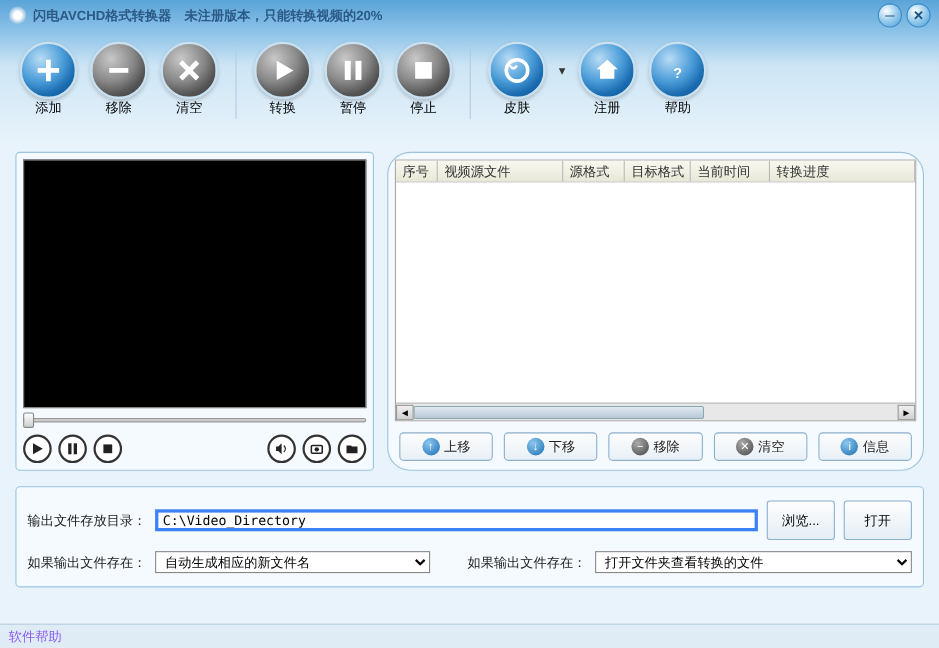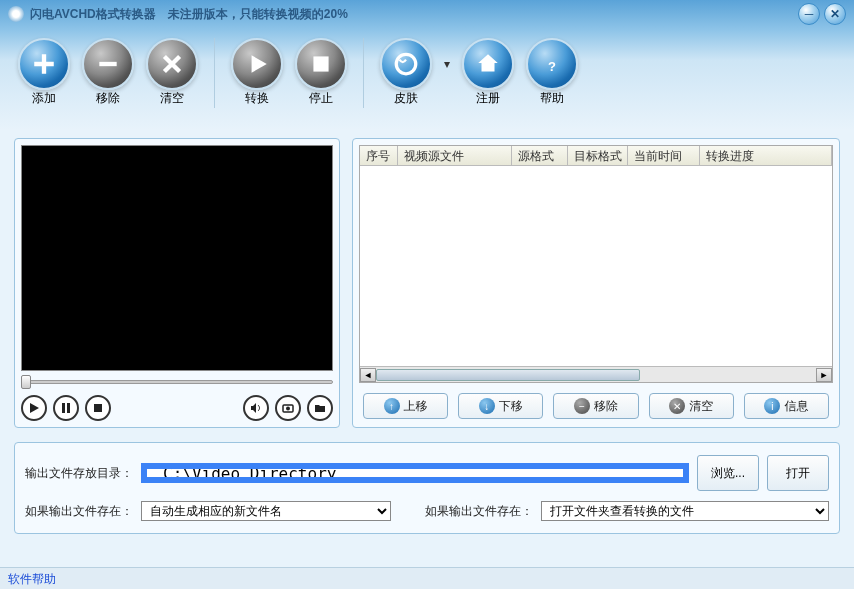--- a/index.html
+++ b/index.html
@@ -24,45 +24,45 @@
 .preview { width: 326px; display: flex; flex-direction: column; }
 .video-box { background: #000; flex: 1; border: 1px solid #888; }
 .seek { height: 10px; margin: 6px 0 4px; position: relative; }
 .seek-track { height: 4px; background: #ccc; border: 1px solid #999; border-radius: 2px; position: absolute; top: 3px; left: 0; right: 0; }
 .seek-thumb { width: 10px; height: 14px; background: linear-gradient(#fff,#ccc); border: 1px solid #888; border-radius: 2px; position: absolute; top: -2px; left: 0; }
 .pv-controls { display: flex; gap: 6px; align-items: center; padding-top: 4px; }
 .pv-controls .spacer { flex: 1; }
 .pv-btn { width: 26px; height: 26px; border-radius: 50%; border: 2px solid #333; background: #fff; display: flex; align-items: center; justify-content: center; cursor: pointer; }
 .pv-btn svg { width: 12px; height: 12px; }
 
-.list-panel { flex: 1; display: flex; flex-direction: column; }
+.list-panel { flex: 1; display: flex; flex-direction: column; border-radius: 21px; }
 .table-wrap { flex: 1; border: 1px solid #aaa; background: #fff; overflow: hidden; display: flex; flex-direction: column; }
 .thead { display: flex; background: linear-gradient(#f8f8f0, #e8e8d8); border-bottom: 1px solid #bbb; height: 20px; }
 .th { border-right: 1px solid #bbb; padding: 2px 6px; font-size: 12px; color: #333; white-space: nowrap; overflow: hidden; }
 .tbody { flex: 1; background: #fff; }
 .hscroll { height: 16px; background: #e8e8e8; border-top: 1px solid #bbb; display: flex; align-items: center; }
 .hscroll .arrow { width: 16px; height: 14px; background: linear-gradient(#f0f0f0,#d0d0d0); border: 1px solid #999; display: flex; align-items: center; justify-content: center; font-size: 9px; }
 .hscroll .track { flex: 1; position: relative; height: 14px; }
 .hscroll .thumb { position: absolute; left: 0; width: 60%; height: 12px; top: 1px; background: linear-gradient(#e0e8f0,#b8c8d8); border: 1px solid #8aa; border-radius: 2px; }
 
 .list-btns { display: flex; gap: 10px; padding: 10px 4px 2px; }
 .act-btn { flex: 1; height: 26px; border: 1px solid #8ab0cc; border-radius: 4px; background: linear-gradient(#fdfdfd, #e8f0f6); display: flex; align-items: center; justify-content: center; gap: 4px; cursor: pointer; color: #222; }
 .act-btn .mini-icon { width: 16px; height: 16px; border-radius: 50%; display: flex; align-items: center; justify-content: center; }
 .mi-blue { background: radial-gradient(circle at 35% 30%, #8cc8f0, #1a6cb0); color: #fff; font-size: 10px; }
 .mi-dark { background: radial-gradient(circle at 35% 30%, #aaa, #444); color: #fff; font-size: 10px; }
 
 .output { margin: 14px; border: 1px solid #9bc4e0; border-radius: 4px; background: #f4faff; padding: 12px 10px; }
 .out-row { display: flex; align-items: center; gap: 8px; margin-bottom: 10px; }
 .out-row:last-child { margin-bottom: 0; }
 .out-label { color: #222; }
-.out-input { flex: 1; height: 20px; border: 6px solid #3b82f6; background: #fff; padding: 0 16px; font-family: monospace; font-size: 16px; }
+.out-input { flex: 1; height: 20px; border: 3px solid #3b82f6; background: #fff; padding: 0 4px; font-family: monospace; font-size: 12px; }
 .out-btn { width: 62px; height: 36px; border: 1px solid #8ab0cc; border-radius: 3px; background: linear-gradient(#fdfdfd,#e4eef5); cursor: pointer; }
 .out-select { height: 20px; border: 1px solid #888; background: #fff; padding: 0 4px; }
 
-.statusbar { position: absolute; bottom: 0; left: 0; right: 0; height: 22px; background: #e0ecf5; border-top: 1px solid #b8d0e0; padding: 3px 8px; color: #1d4ed8; }
+.statusbar { position: absolute; bottom: 0; left: 0; right: 0; height: 22px; background: #e0ecf5; border-top: 1px solid #b8d0e0; padding: 3px 8px; color: #8b5cf6; }
 </style>
 </head>
 <body>
 
 <div class="titlebar">
   <div class="logo"></div>
   <div class="title">闪电AVCHD格式转换器　未注册版本，只能转换视频的20%</div>
   <div class="winbtn">─</div>
   <div class="winbtn">✕</div>
 </div>
@@ -96,20 +96,29 @@
   </div>
   <div class="tool-sep"></div>
   <div class="tool-group">
     <div class="tool-btn">
       <div class="tool-icon dark">
           <svg viewBox="0 0 24 24">
             <path d="M7 4l14 8-14 8z" fill="#fff"></path>
           </svg>
         </div>
       <span>转换</span>
+    </div>
+    <div class="tool-btn">
+      <div class="tool-icon dark">
+          <svg viewBox="0 0 24 24">
+            <rect x="5" y="4" width="5" height="16" fill="#fff"></rect>
+            <rect x="14" y="4" width="5" height="16" fill="#fff"></rect>
+          </svg>
+        </div>
+      <span>暂停</span>
     </div>
     <div class="tool-btn">
       <div class="tool-icon dark">
           <svg viewBox="0 0 24 24">
             <rect x="5" y="5" width="14" height="14" fill="#fff"></rect>
           </svg>
         </div>
       <span>停止</span>
     </div>
   </div>

